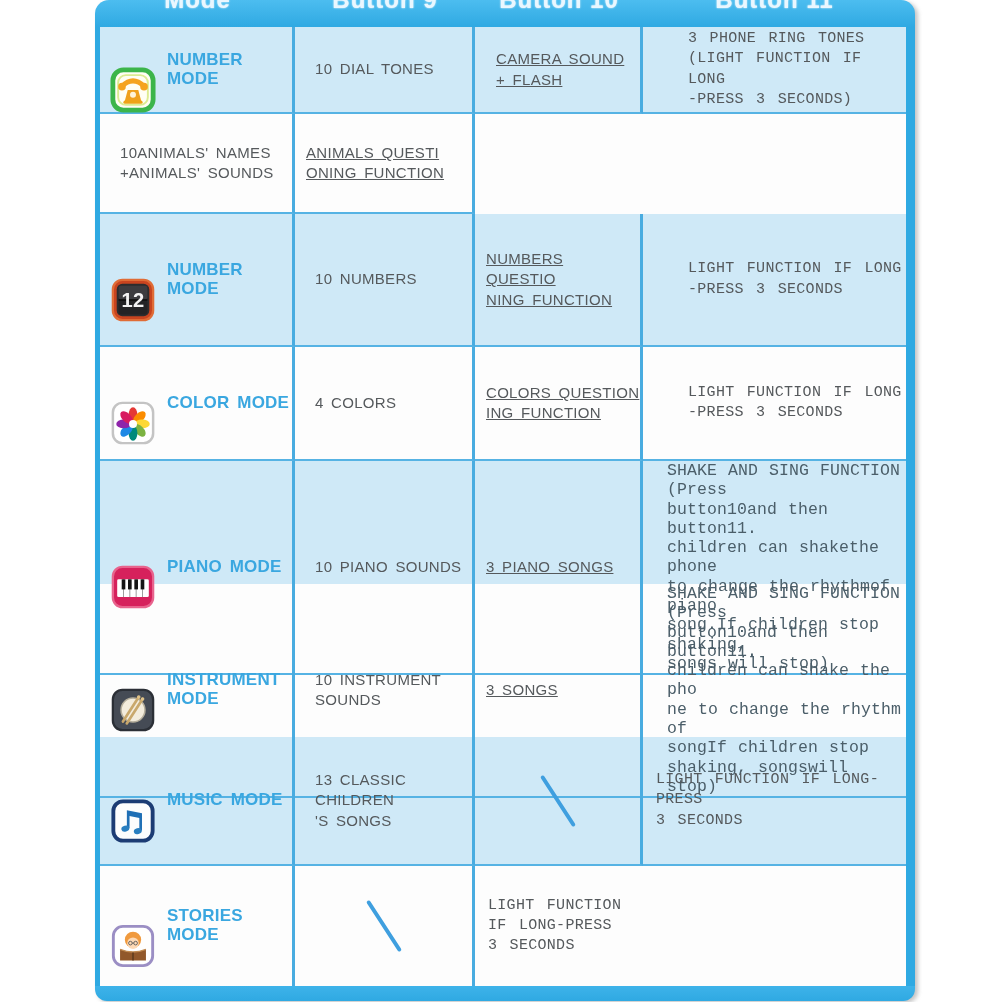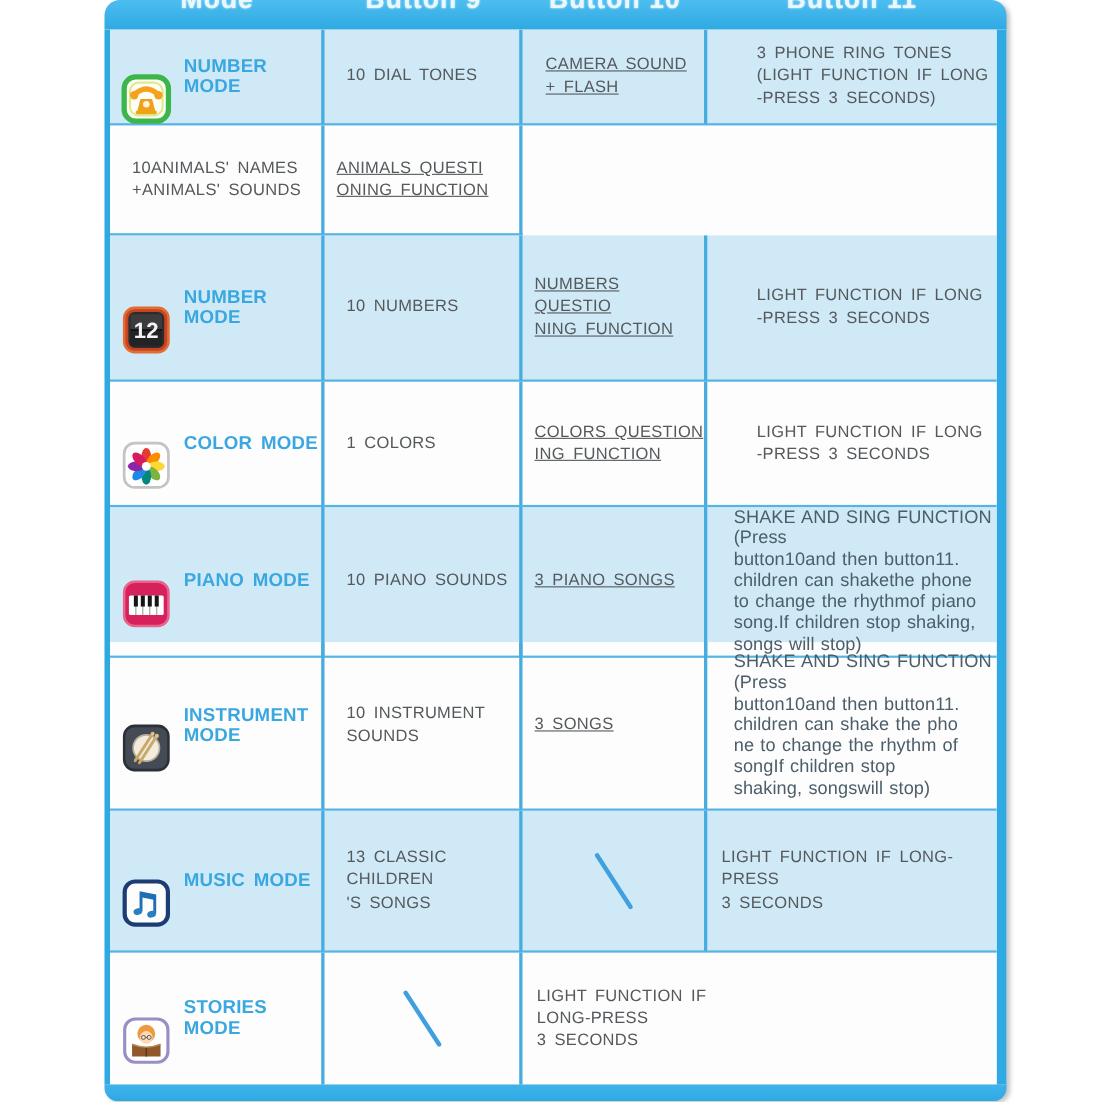--- a/index.html
+++ b/index.html
@@ -23,21 +23,21 @@
   .cell{display:flex;align-items:center;border-right:3px solid #49ace0;
         border-bottom:2px solid #56b3e4;box-sizing:border-box;
         color:#55595c;font-size:15px;letter-spacing:.3px;word-spacing:3px;
         line-height:1.35;white-space:pre-line;}
   .row:last-of-type .cell{border-bottom:none;}
   .cell.c4{border-right:none;}
   .c1{padding-left:10px;gap:11px;}
   .c2{padding-left:20px;}
   .c3{padding-left:11px;text-decoration:underline;}
   .c3.wide-pad{padding-left:21px;}
-  .c4{padding-left:45px;}
+  .c4{padding-left:45px;font-family:Liberation Mono, monospace;}
   .c4.tight{padding-left:24px;font-size:16.5px;letter-spacing:.1px;word-spacing:1px;
             color:#4b5e69;line-height:1.17;}
   .c4.med{padding-left:13px;}
   .mode-label{color:#3aa7e0;font-weight:bold;font-size:17px;line-height:1.1;
               letter-spacing:.2px;max-width:128px;}
   .icon{width:46px;height:46px;flex:0 0 auto;}
   .icon svg{width:100%;height:100%;display:block;}
   .slash{width:4px;height:60px;background:#3f9fdf;border-radius:2px;
          transform:rotate(-33deg);margin:0 auto;}
   .c3.slash-cell{justify-content:center;padding-left:0;}
@@ -132,21 +132,21 @@
                 <ellipse cx="0" cy="-9.5" rx="4.6" ry="8" fill="#00897b" transform="rotate(180)"></ellipse>
                 <ellipse cx="0" cy="-9.5" rx="4.6" ry="8" fill="#1e88e5" transform="rotate(225)"></ellipse>
                 <ellipse cx="0" cy="-9.5" rx="4.6" ry="8" fill="#8e24aa" transform="rotate(270)"></ellipse>
                 <ellipse cx="0" cy="-9.5" rx="4.6" ry="8" fill="#d81b60" transform="rotate(315)"></ellipse>
                 <circle cx="0" cy="0" r="4.2" fill="#ffffff"></circle>
               </g>
             </svg>
           </span>
           <span class="mode-label">COLOR MODE</span>
         </div>
-        <div class="cell c2">1 COLORS</div>
+        <div class="cell c2">4 COLORS</div>
         <div class="cell c3">COLORS QUESTION
 ING FUNCTION</div>
         <div class="cell c4">LIGHT FUNCTION IF LONG
 -PRESS 3 SECONDS</div>
       </div>
 
       <div class="row alt h5">
         <div class="cell c1">
           <span class="icon">
             <svg viewBox="0 0 48 48">

